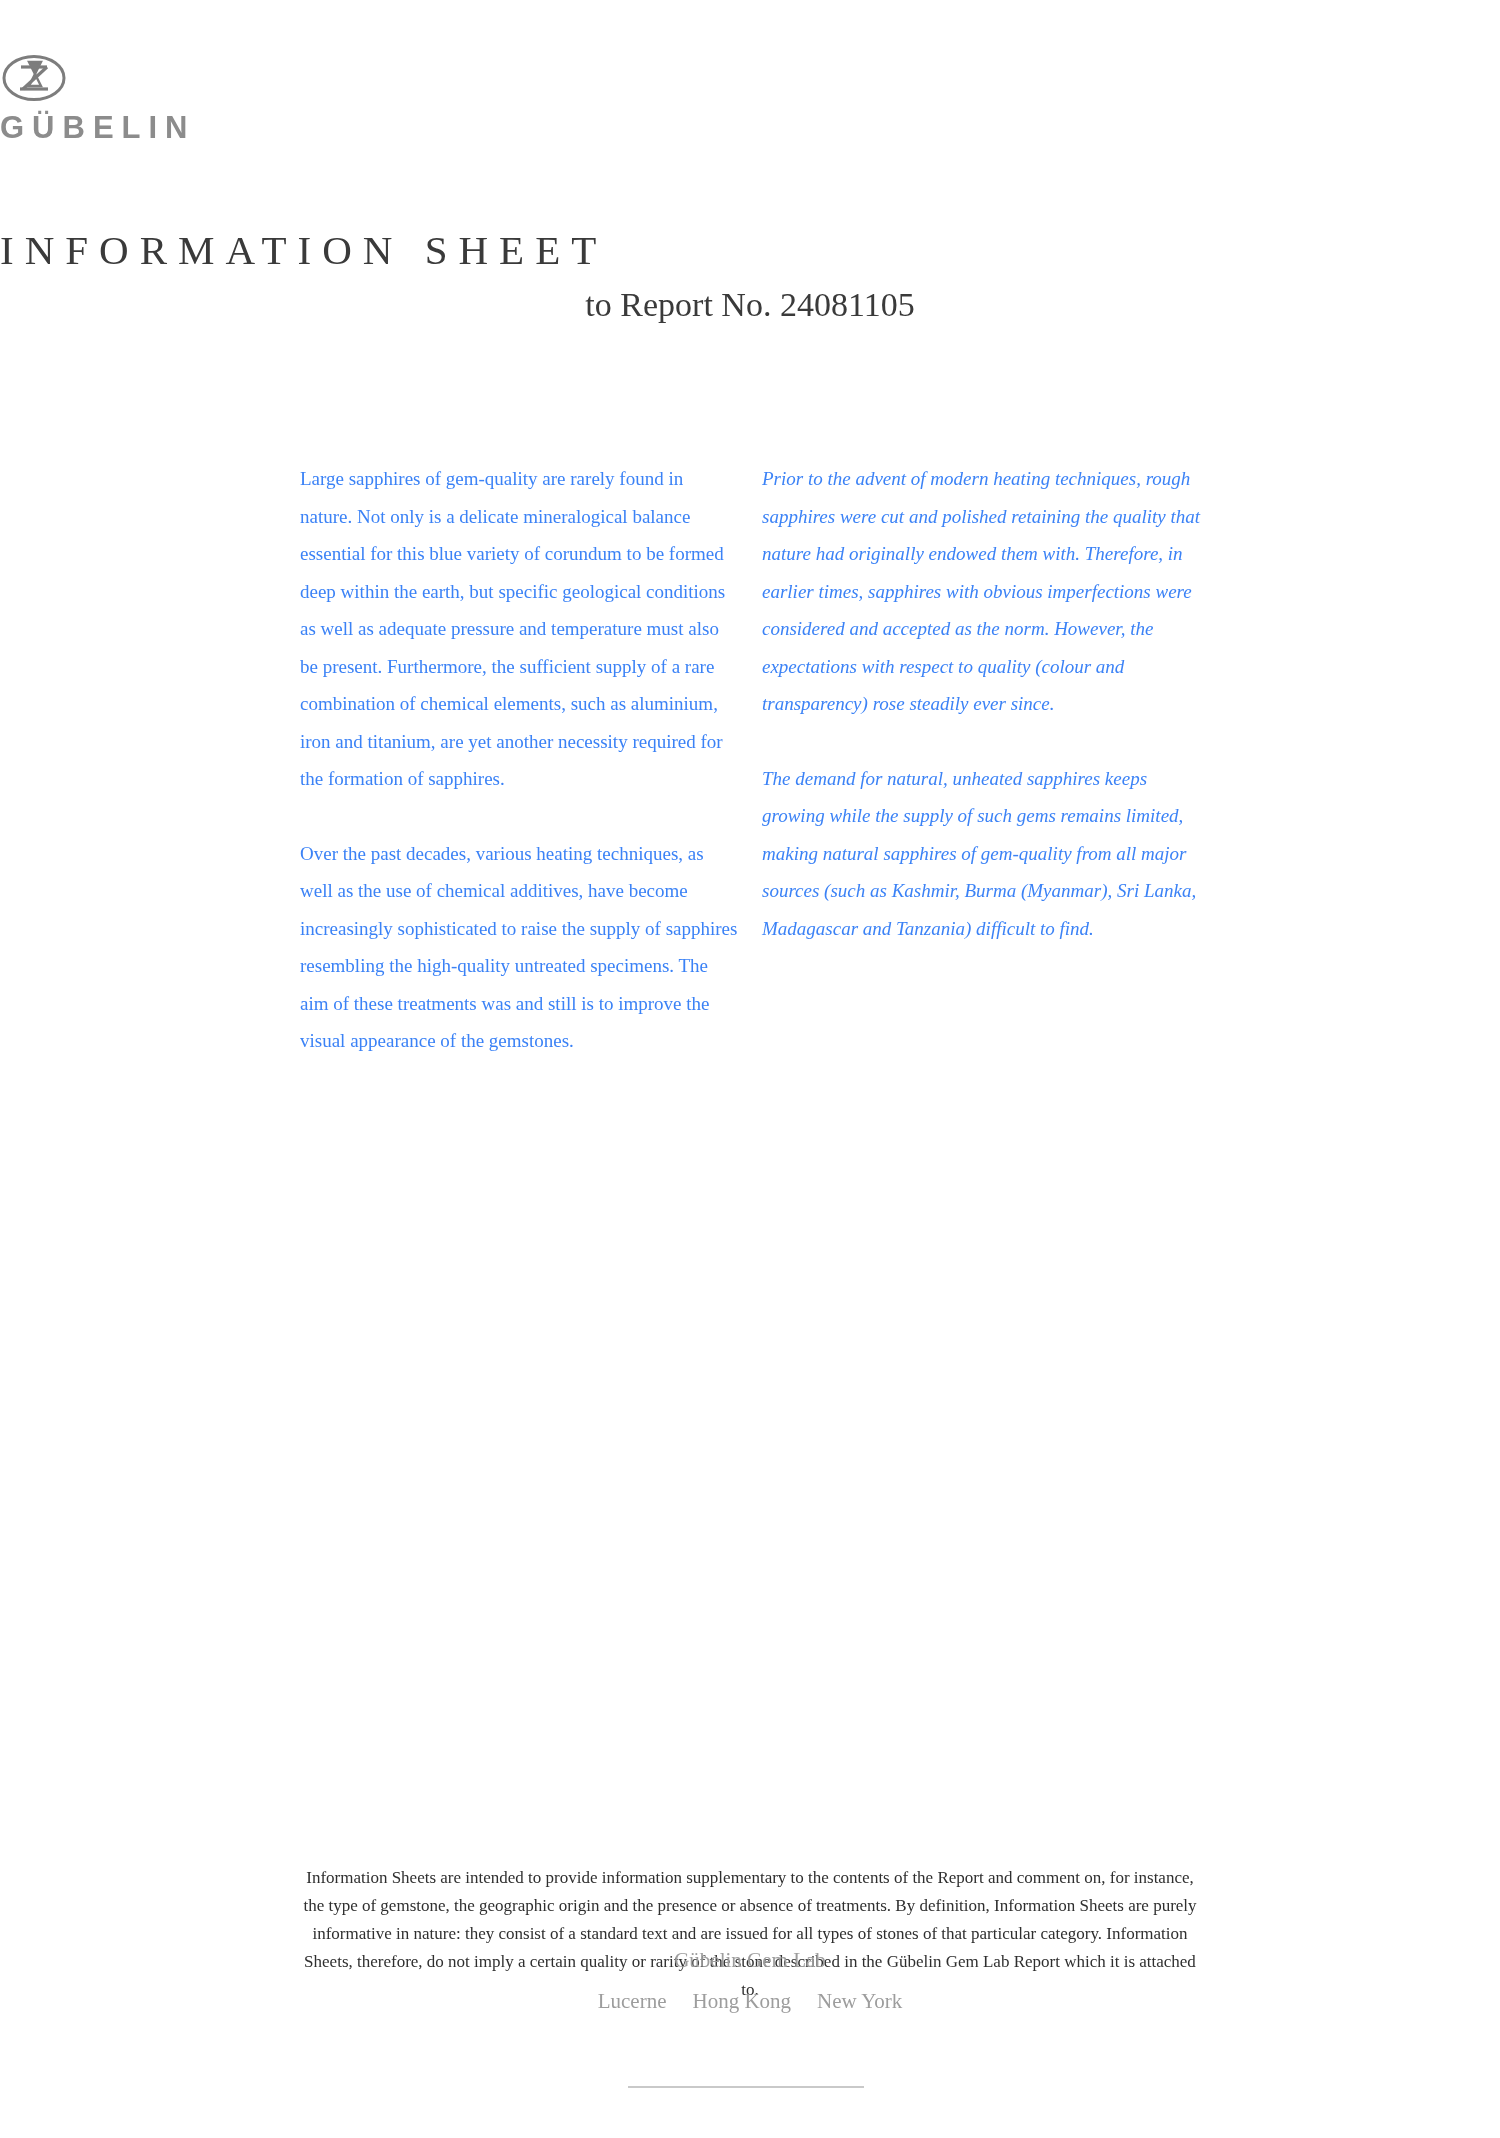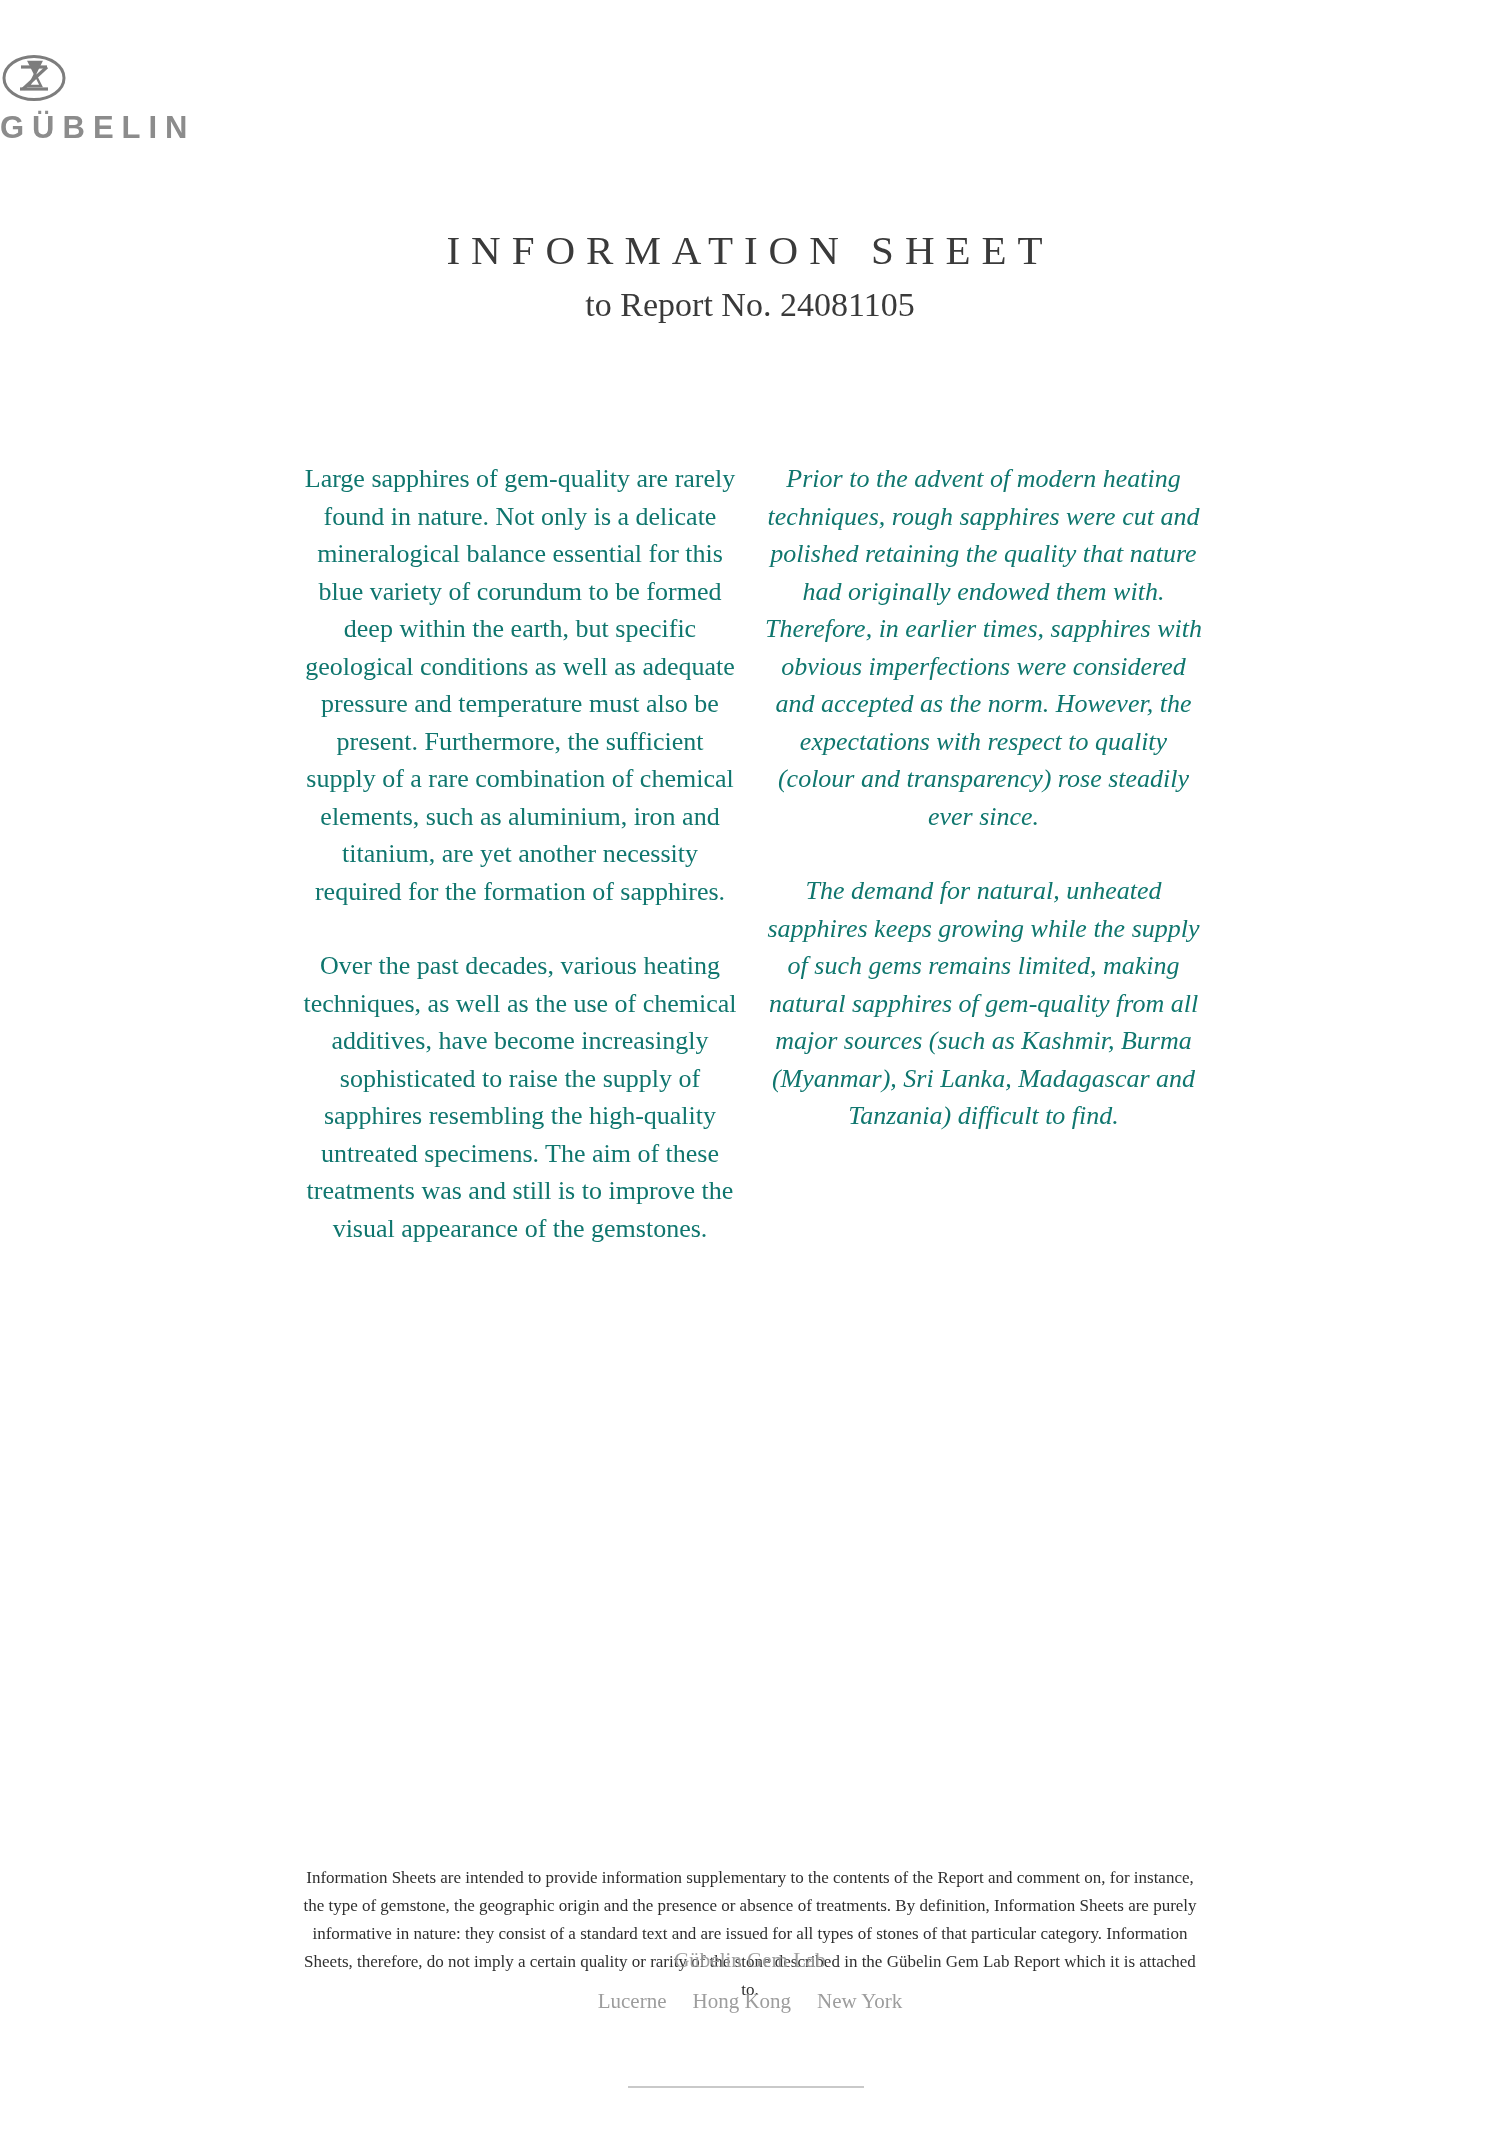--- a/index.html
+++ b/index.html
@@ -39,21 +39,20 @@
     letter-spacing: 8px;
     color: #8c8c8c;
   }
 
   
   .title {
     position: absolute;
     top: 226px;
     left: 0;
     right: 0;
-    text-align: center;
     font-size: 41px;
     letter-spacing: 11px;
     color: #3a3a3a;
     white-space: nowrap;
   }
   .report-line {
     position: absolute;
     top: 286px;
     left: 0;
     right: 0;
@@ -74,24 +73,24 @@
   
   .columns {
     position: absolute;
     top: 460px;
     left: 300px;
     width: 905px;
     display: flex;
     gap: 22px;
   }
   .col {
-    font-size: 26px;
+    font-size: 19px;
     line-height: 37.5px;
-    color: #0f766e;
-    text-align: center;
+    color: #3b82f6;
+    text-align: left;
   }
   .col-left  { width: 440px; }
   .col-right { width: 443px; font-style: italic; }
   .col p { margin: 0 0 37px 0; }
 
   
   .disclaimer {
     position: absolute;
     top: 1864px;
     left: 300px;

